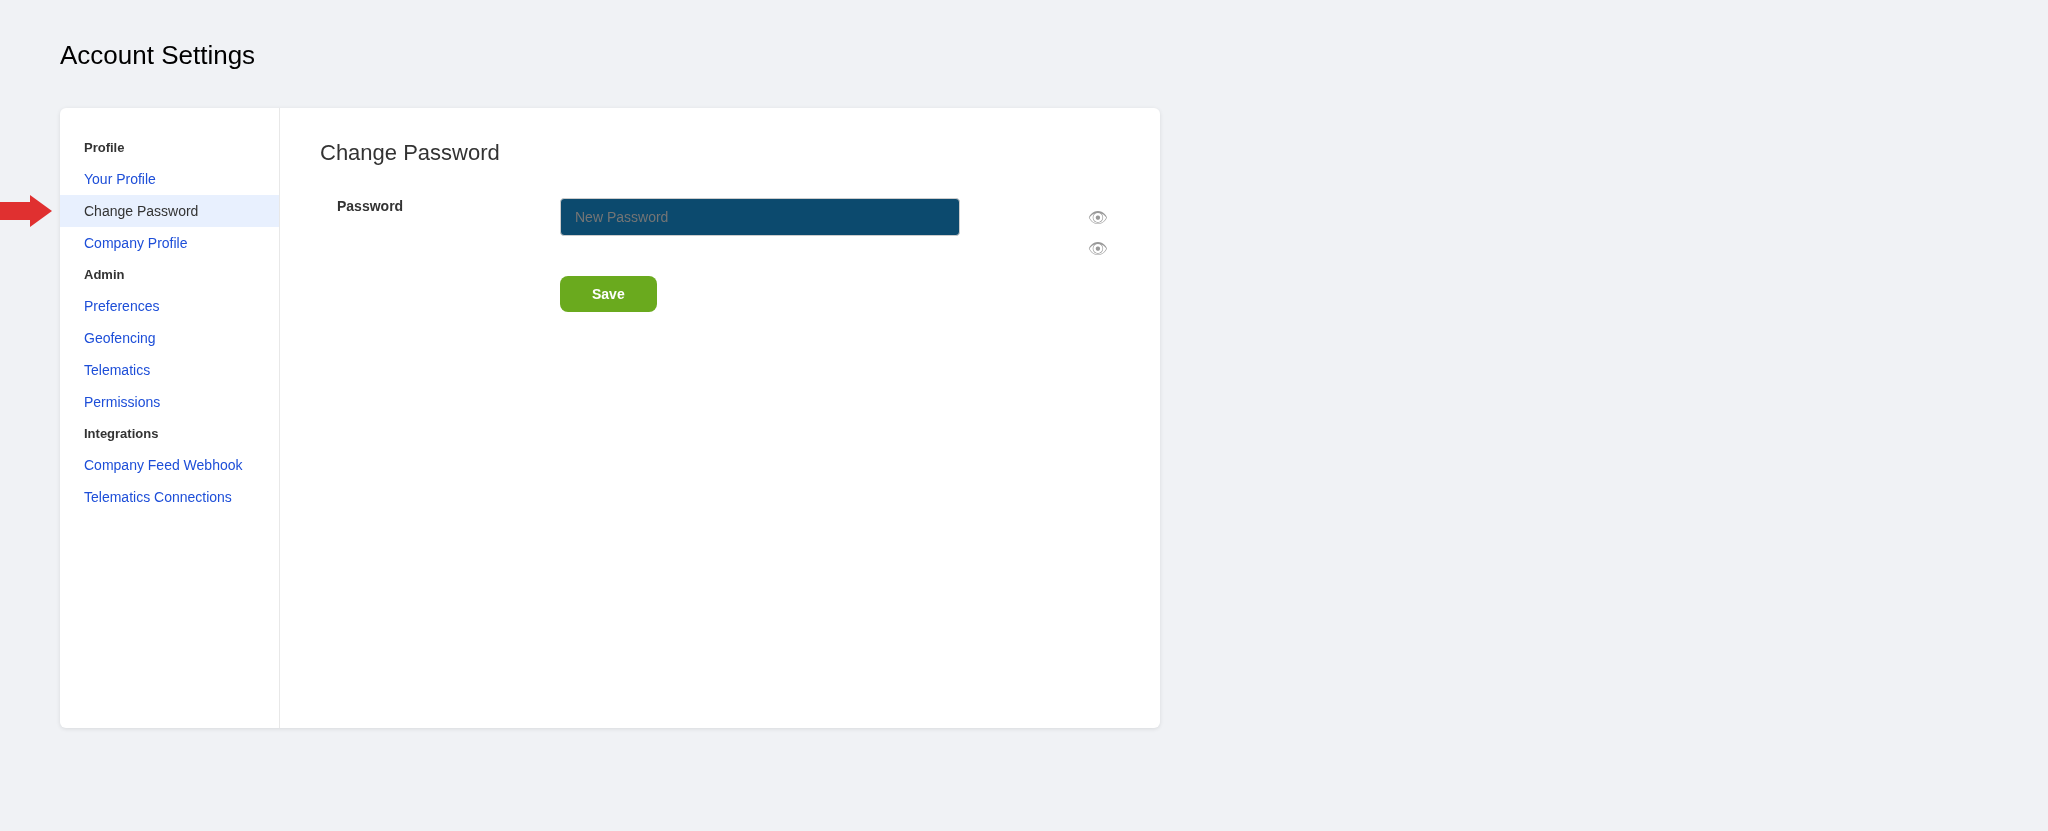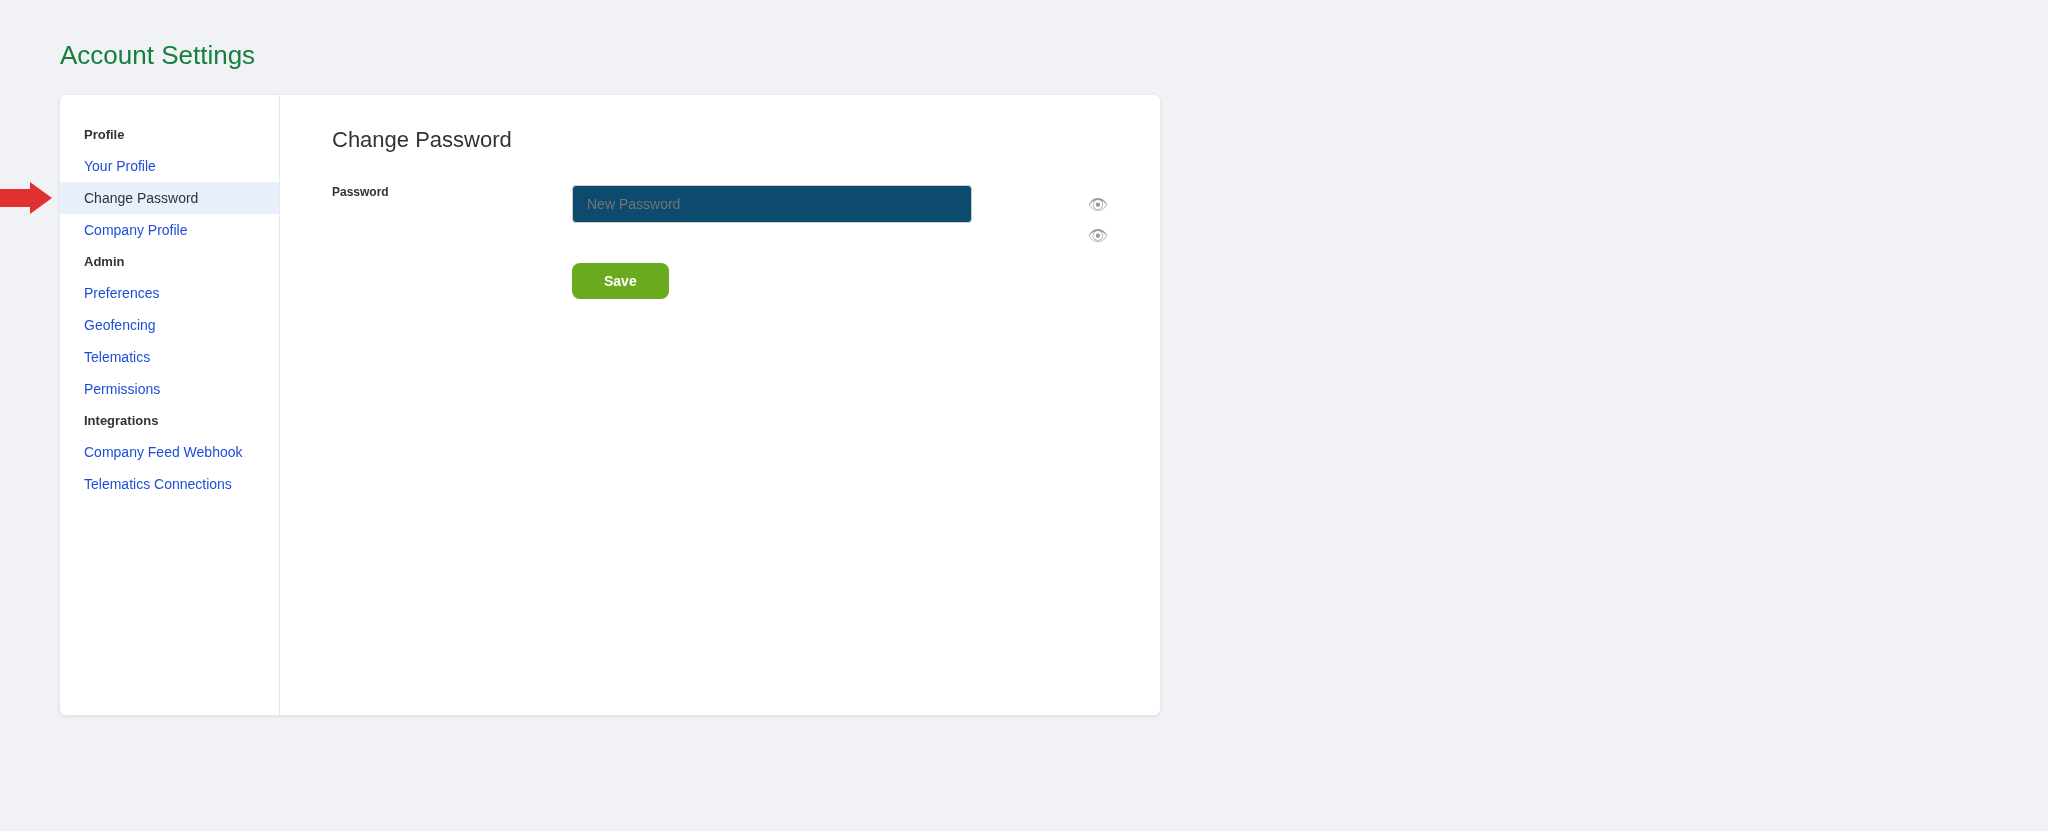--- a/index.html
+++ b/index.html
@@ -7,31 +7,30 @@
       background-color: #f0f2f5;
       font-family: -apple-system, BlinkMacSystemFont, "Segoe UI", Helvetica, Arial, sans-serif;
       font-size: 14px;
       color: #333;
       min-height: 831px;
       padding: 40px 60px;
     }
     .page-title {
       font-size: 26px;
       font-weight: 400;
-      color: #15803d;
-      margin-bottom: 24px;
+      color: #000000;
+      margin-bottom: 37px;
     }
     .main-card {
       background: #fff;
       border-radius: 6px;
       box-shadow: 0 1px 4px rgba(0,0,0,0.1);
       display: flex;
       min-height: 620px;
       max-width: 1100px;
-      gap: 12px;
     }
     
     .sidebar {
       width: 220px;
       border-right: 1px solid #e8e8e8;
       padding: 24px 0;
       flex-shrink: 0;
     }
     .sidebar-section-header {
       font-weight: 700;
@@ -68,23 +67,24 @@
       display: flex;
       gap: 40px;
       align-items: flex-start;
     }
     .form-label-area {
       width: 200px;
       flex-shrink: 0;
     }
     .form-label-title {
       font-weight: 700;
-      font-size: 12px;
+      font-size: 14px;
       color: #333;
       margin-bottom: 6px;
+      margin-left: 17px;
     }
     .form-label-hint {
       font-size: 13px;
       color: #888;
       line-height: 1.5;
     }
     .form-fields {
       flex: 1;
       display: flex;
       flex-direction: column;

